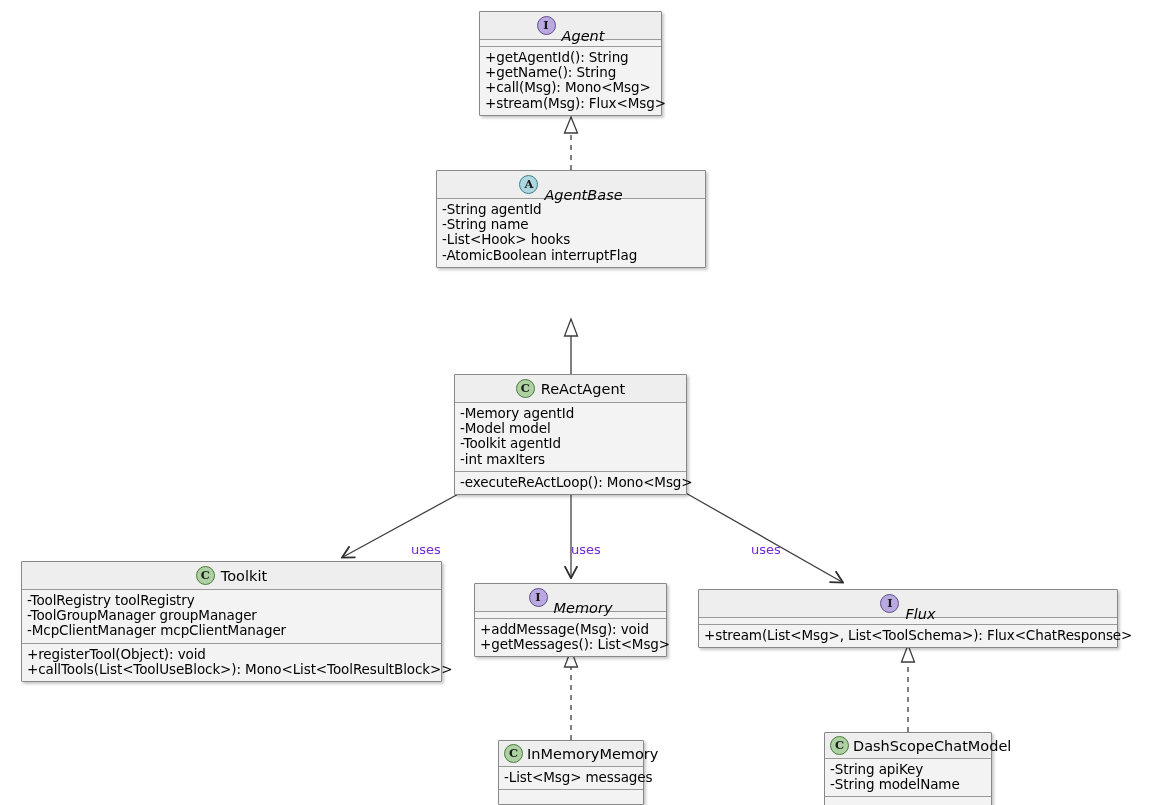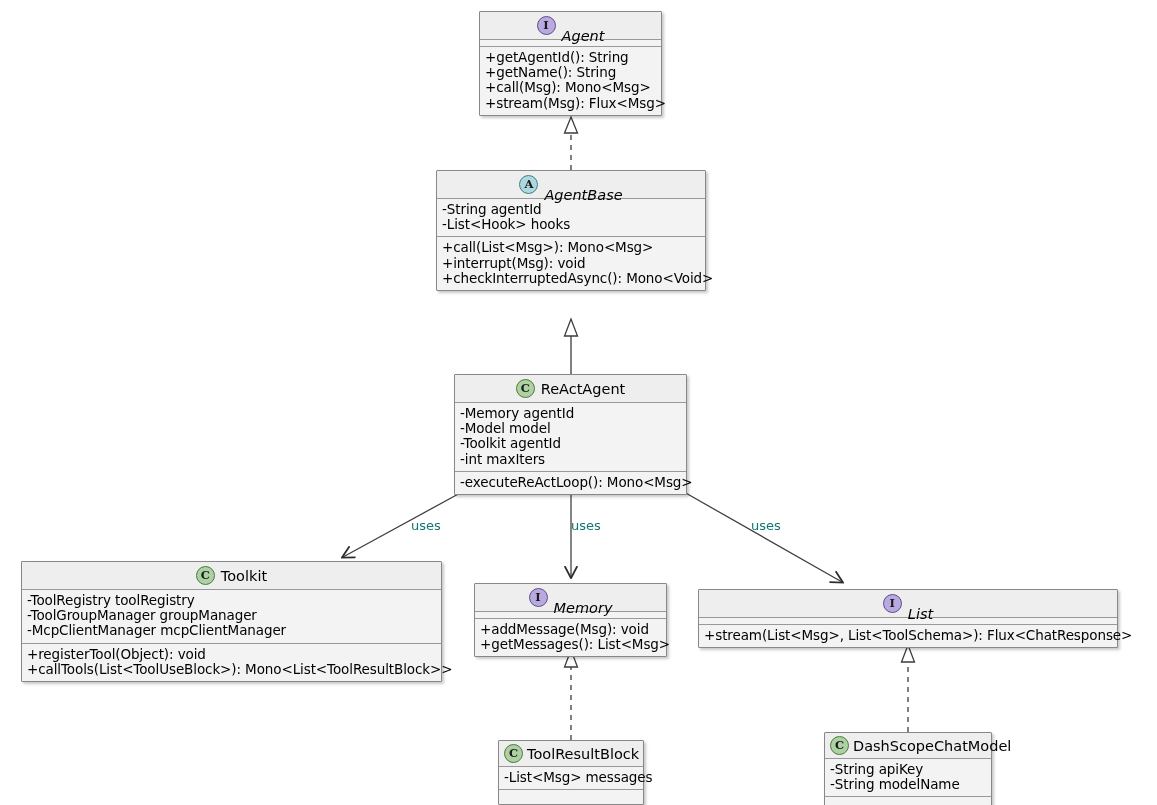--- a/index.html
+++ b/index.html
@@ -94,23 +94,24 @@
     line-height: 15.2px;
     color: #000000;
     white-space: nowrap;
     letter-spacing: -0.1px;
   }
 
   
   .edge-label {
     position: absolute;
     font-size: 13px;
-    color: #0f766e;
+    color: #6d28d9;
     background: transparent;
     white-space: nowrap;
+    margin-top: 24px;
   }
 </style>
 </head>
 <body>
 
 <div id="canvas">
 
   <svg id="edges" viewBox="0 0 1157 805" width="1157" height="805">
     <defs>
       <marker id="openArrow" viewBox="0 0 12 12" refX="10" refY="6" markerWidth="11" markerHeight="11" orient="auto-start-reverse">
@@ -169,26 +170,23 @@
     </div>
   </div>
 
   <div class="umlbox" style="left:436px; top:170px; width:270px;">
     <div class="uml-title">
       <span class="stereo abst">A</span>
       <span class="uml-name italic">AgentBase</span>
     </div>
     <div class="uml-section">
       <div class="uml-line">-String agentId</div>
+      <div class="uml-line">-String name</div>
       <div class="uml-line">-List&lt;Hook&gt; hooks</div>
-    </div>
-    <div class="uml-section">
-      <div class="uml-line">+call(List&lt;Msg&gt;): Mono&lt;Msg&gt;</div>
-      <div class="uml-line">+interrupt(Msg): void</div>
-      <div class="uml-line">+checkInterruptedAsync(): Mono&lt;Void&gt;</div>
+      <div class="uml-line">-AtomicBoolean interruptFlag</div>
     </div>
   </div>
 
   <div class="umlbox" style="left:454px; top:374px; width:233px;">
     <div class="uml-title">
       <span class="stereo cls">C</span>
       <span class="uml-name">ReActAgent</span>
     </div>
     <div class="uml-section">
       <div class="uml-line">-Memory agentId</div>
@@ -225,32 +223,32 @@
     <div class="uml-section empty"></div>
     <div class="uml-section">
       <div class="uml-line">+addMessage(Msg): void</div>
       <div class="uml-line">+getMessages(): List&lt;Msg&gt;</div>
     </div>
   </div>
 
   <div class="umlbox" style="left:698px; top:589px; width:420px;">
     <div class="uml-title">
       <span class="stereo iface">I</span>
-      <span class="uml-name italic">List</span>
+      <span class="uml-name italic">Flux</span>
     </div>
     <div class="uml-section empty"></div>
     <div class="uml-section">
       <div class="uml-line">+stream(List&lt;Msg&gt;, List&lt;ToolSchema&gt;): Flux&lt;ChatResponse&gt;</div>
     </div>
   </div>
 
   <div class="umlbox" style="left:498px; top:740px; width:146px;">
     <div class="uml-title tight" style="height:26px;">
       <span class="stereo cls">C</span>
-      <span class="uml-name">ToolResultBlock</span>
+      <span class="uml-name">InMemoryMemory</span>
     </div>
     <div class="uml-section">
       <div class="uml-line">-List&lt;Msg&gt; messages</div>
     </div>
     <div class="uml-section empty" style="height:14px;"></div>
   </div>
 
   <div class="umlbox" style="left:824px; top:732px; width:168px;">
     <div class="uml-title tight" style="height:26px;">
       <span class="stereo cls">C</span>

